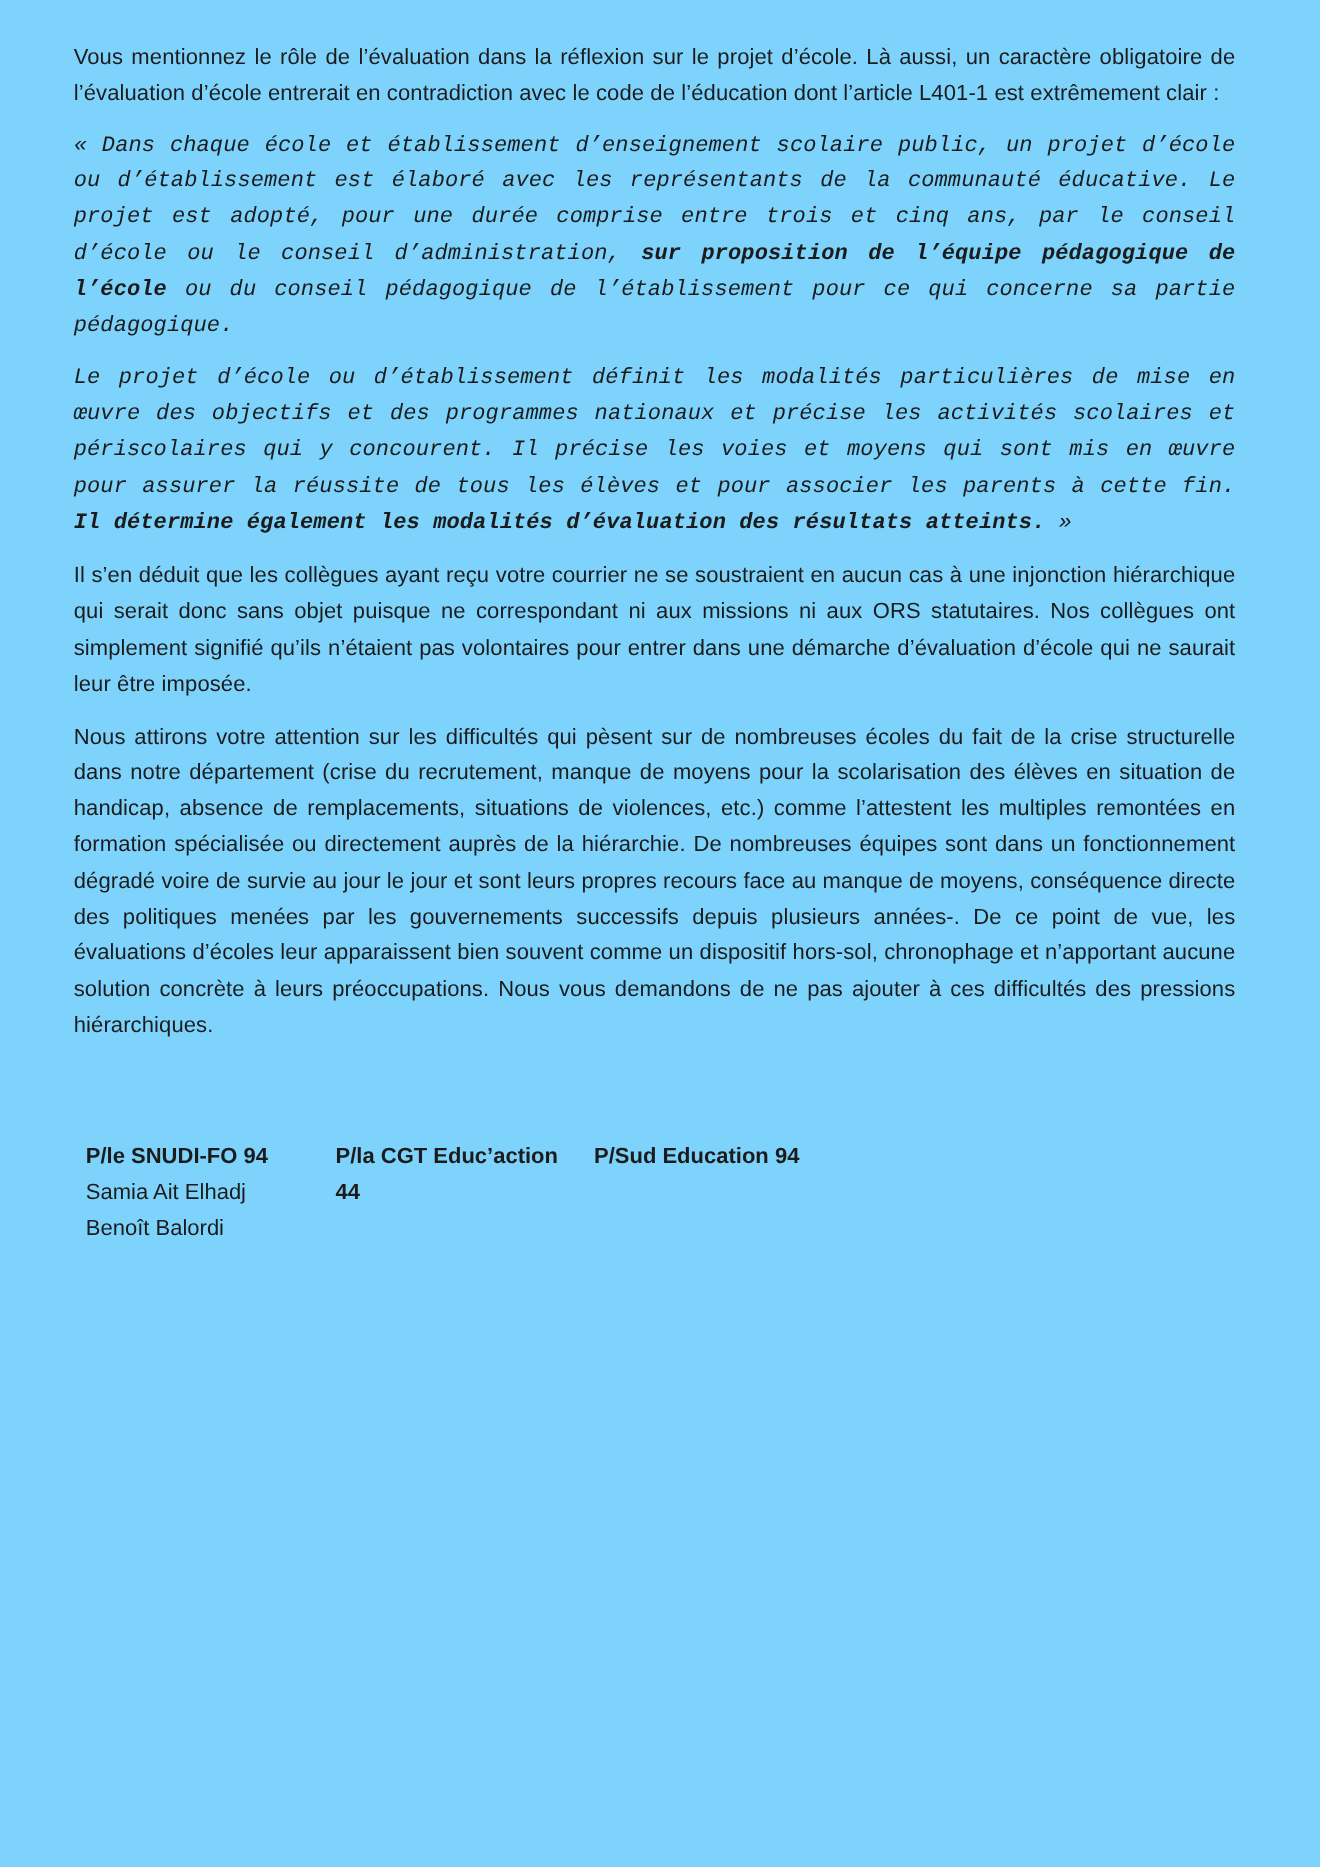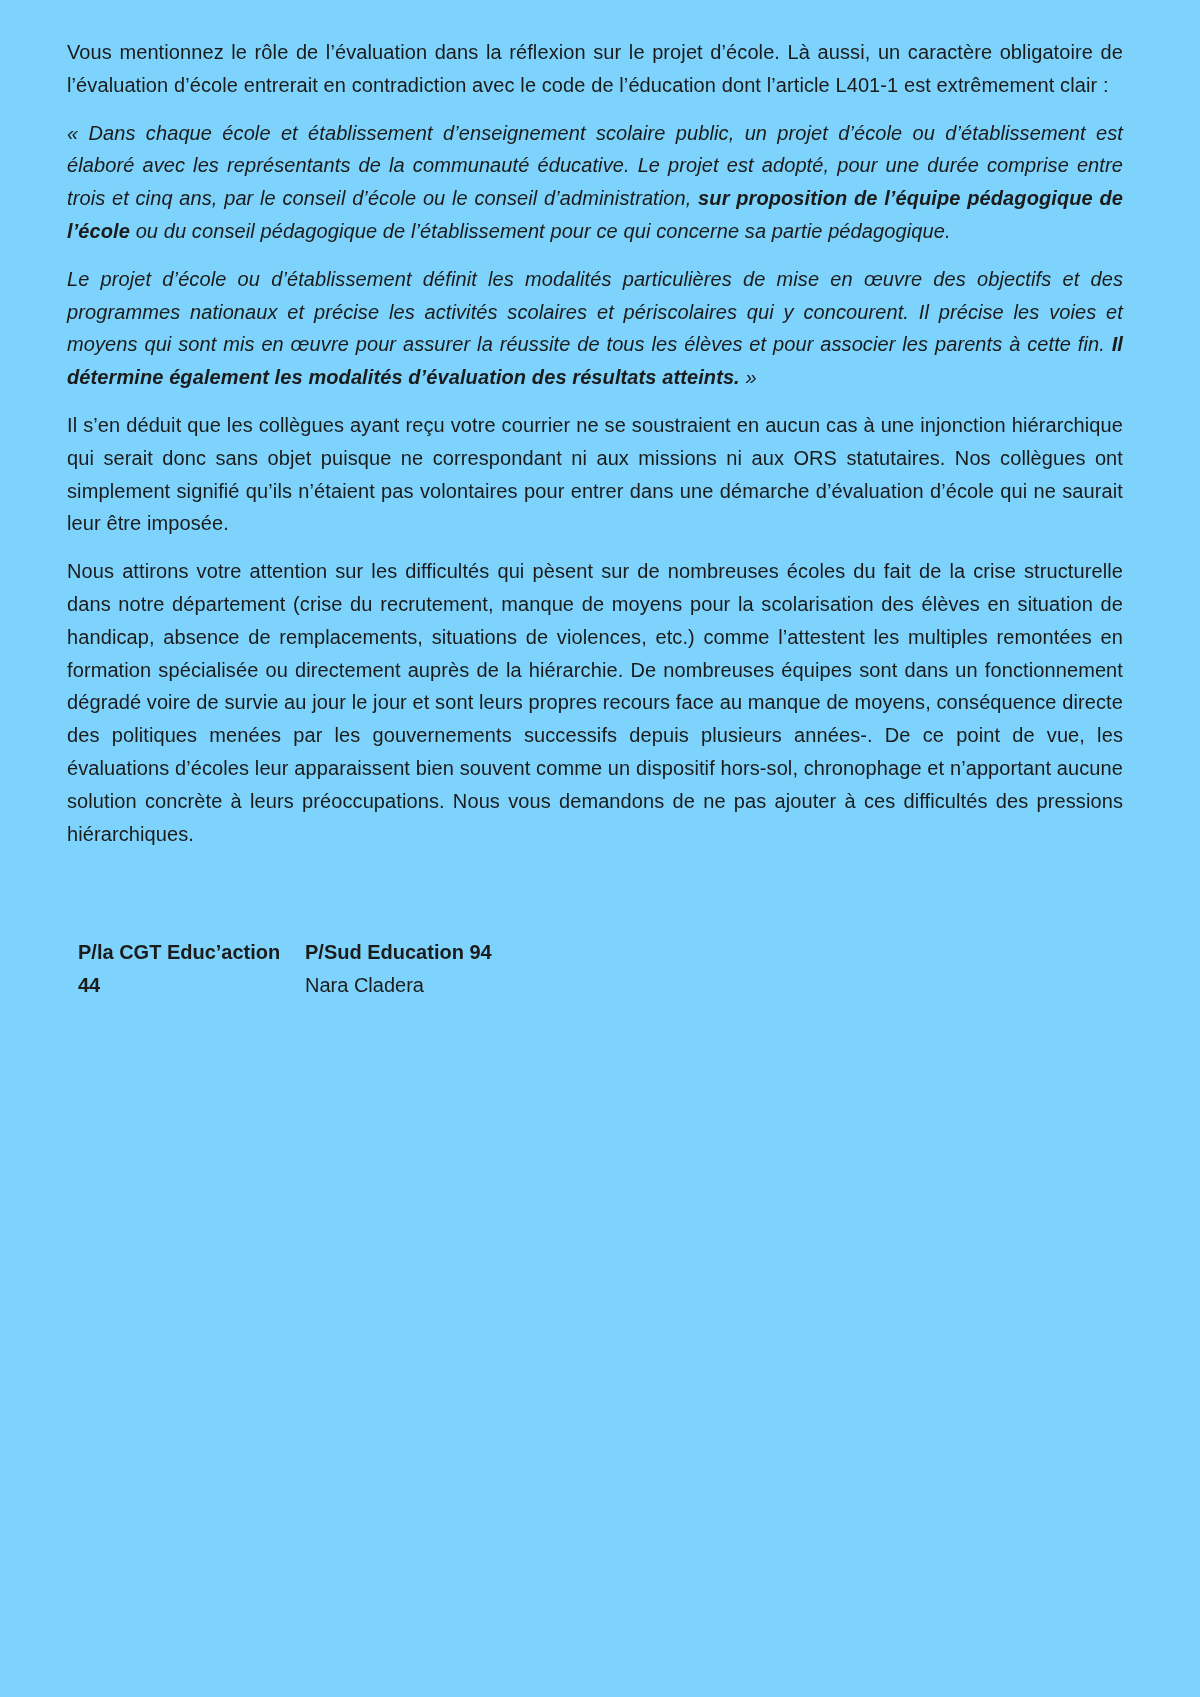--- a/index.html
+++ b/index.html
@@ -21,20 +21,21 @@
   }
   .body-text p.para {
     font-size: 20px;
     line-height: 32.8px;
     text-align: justify;
     margin: 0 0 15px 0;
     letter-spacing: 0.1px;
   }
   .body-text p.para.quote {
     font-style: italic;
+    font-family: Liberation Mono, monospace;
   }
   .run-bold   { font-weight: 700; }
   .signature-block {
     margin-top: 86px;
     margin-left: 11px;
     display: grid;
     grid-template-columns: 227px 235px 293px 1fr;
     font-size: 20px;
     line-height: 33px;
   }
@@ -48,20 +49,24 @@
 <div class="page">
   <div class="body-text" id="paragraphs">
       <p class="para"><span>Vous mentionnez le rôle de l’évaluation dans la réflexion sur le projet d’école. Là aussi, un caractère obligatoire de l’évaluation d’école entrerait en contradiction avec le code de l’éducation dont l’article L401-1 est extrêmement clair :</span></p>
       <p class="para quote"><span>« Dans chaque école et établissement d’enseignement scolaire public, un projet d’école ou d’établissement est élaboré avec les représentants de la communauté éducative. Le projet est adopté, pour une durée comprise entre trois et cinq ans, par le conseil d’école ou le conseil d’administration, </span><span class="run-bold">sur proposition de l’équipe pédagogique de l’école</span><span> ou du conseil pédagogique de l’établissement pour ce qui concerne sa partie pédagogique.</span></p>
       <p class="para quote"><span>Le projet d’école ou d’établissement définit les modalités particulières de mise en œuvre des objectifs et des programmes nationaux et précise les activités scolaires et périscolaires qui y concourent. Il précise les voies et moyens qui sont mis en œuvre pour assurer la réussite de tous les élèves et pour associer les parents à cette fin. </span><span class="run-bold">Il détermine également les modalités d’évaluation des résultats atteints.</span><span> »</span></p>
       <p class="para"><span>Il s’en déduit que les collègues ayant reçu votre courrier ne se soustraient en aucun cas à une injonction hiérarchique qui serait donc sans objet puisque ne correspondant ni aux missions ni aux ORS statutaires. Nos collègues ont simplement signifié qu’ils n’étaient pas volontaires pour entrer dans une démarche d’évaluation d’école qui ne saurait leur être imposée.</span></p>
       <p class="para"><span>Nous attirons votre attention sur les difficultés qui pèsent sur de nombreuses écoles du fait de la crise structurelle dans notre département (crise du recrutement, manque de moyens pour la scolarisation des élèves en situation de handicap, absence de remplacements, situations de violences, etc.) comme l’attestent les multiples remontées en formation spécialisée ou directement auprès de la hiérarchie. De nombreuses équipes sont dans un fonctionnement dégradé voire de survie au jour le jour et sont leurs propres recours face au manque de moyens, conséquence directe des politiques menées par les gouvernements successifs depuis plusieurs années-. De ce point de vue, les évaluations d’écoles leur apparaissent bien souvent comme un dispositif hors-sol, chronophage et n’apportant aucune solution concrète à leurs préoccupations. Nous vous demandons de ne pas ajouter à ces difficultés des pressions hiérarchiques.</span></p>
     </div>
   <div class="signature-block" id="signatures">
       <div class="signature-column">
+        <div class="signature-org">P/le SNUDI-FO 94</div>
+        <div class="signature-name">Samia Ait Elhadj</div>
+        <div class="signature-name">Benoît Balordi</div>
+      </div>
+      <div class="signature-column">
         <div class="signature-org">P/la CGT Educ’action 44</div>
       </div>
       <div class="signature-column">
         <div class="signature-org">P/Sud Education 94</div>
-        <div class="signature-name">Nara Cladera</div>
       </div>
     </div>
 </div>
 
 </body></html>

